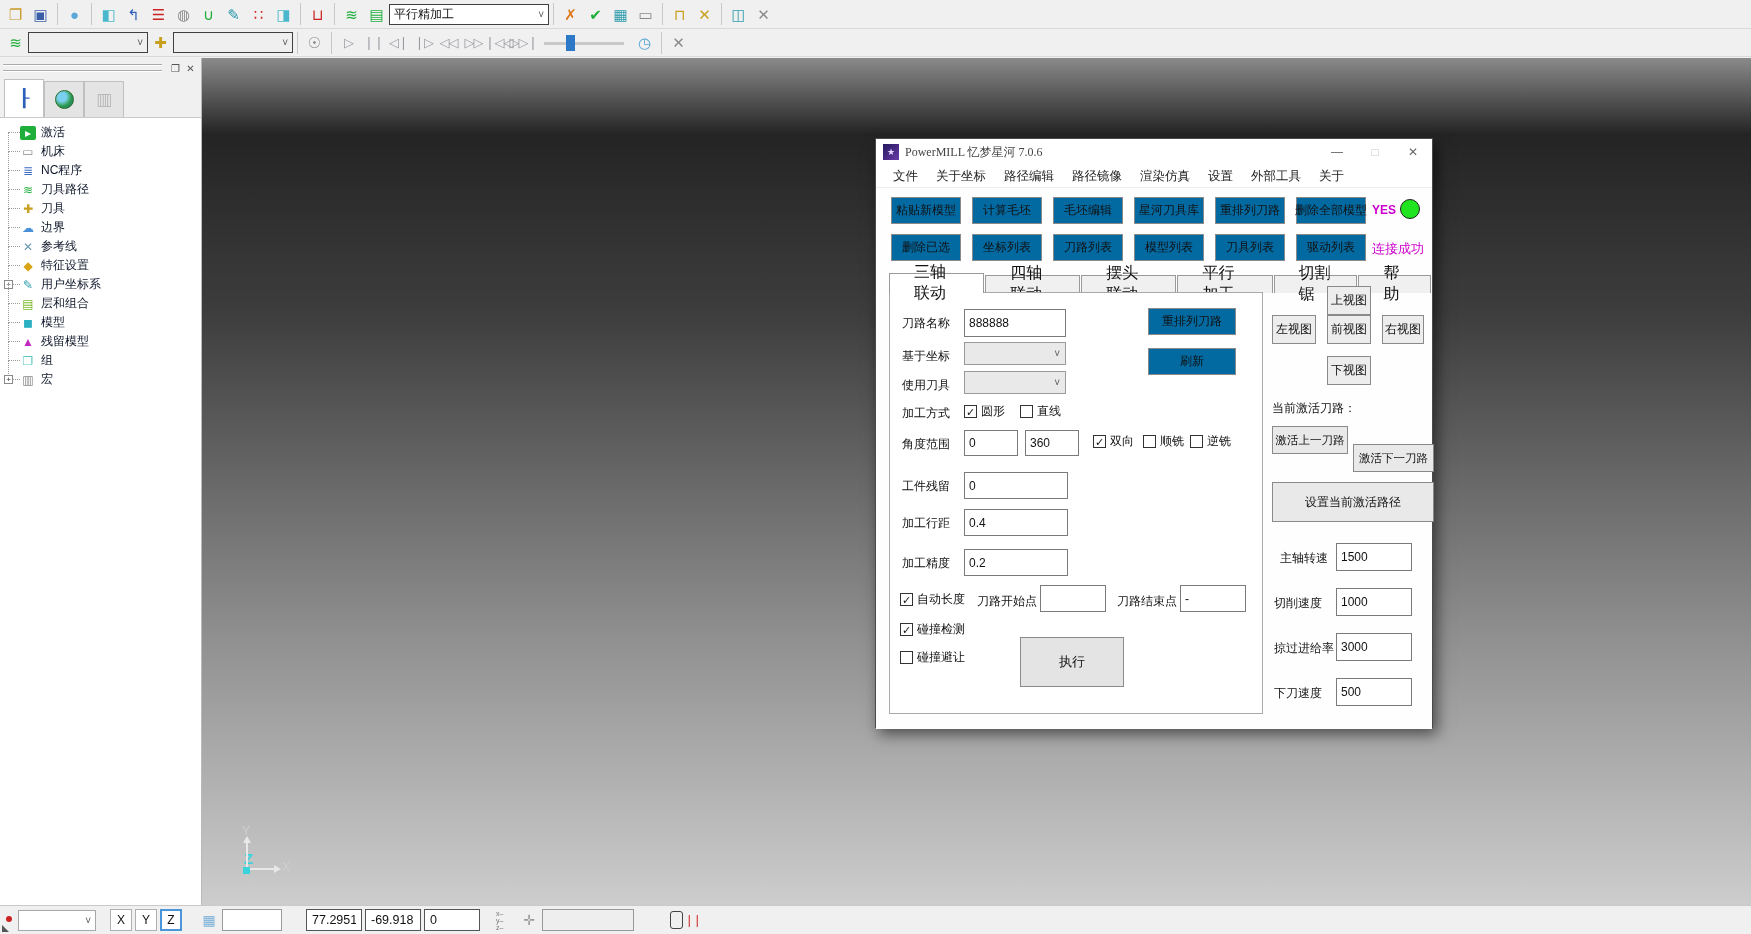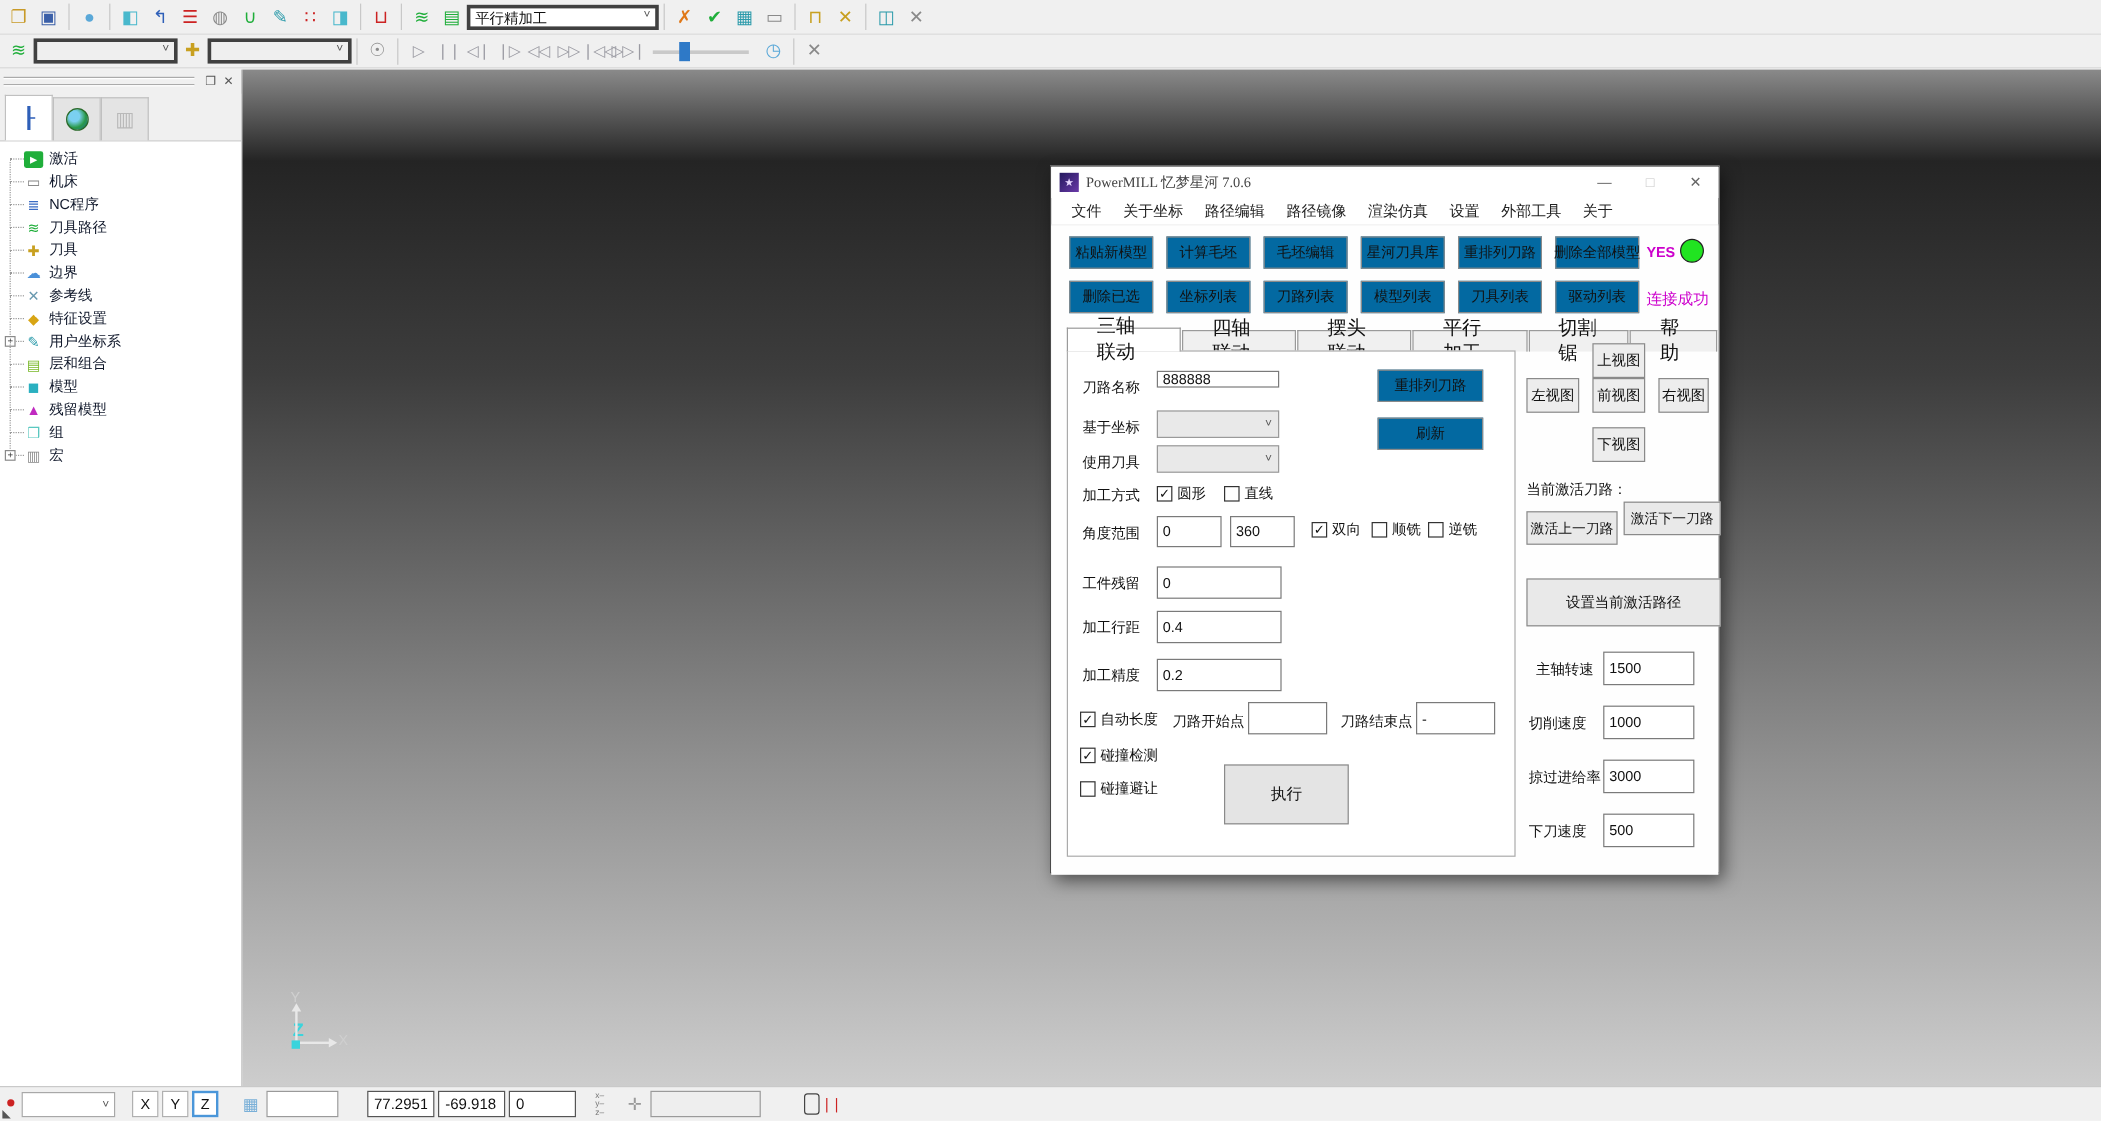--- a/index.html
+++ b/index.html
@@ -7,21 +7,21 @@
   body { font-family:"Liberation Sans","DejaVu Sans",sans-serif; font-size:12px; color:#111; }
   .screen { position:relative; width:1751px; height:934px; background:#f0f0f0; }
 
   
   .tb { display:flex; align-items:center; background:#f0f0f0; border-bottom:1px solid #d9d9d9; }
   .tb1 { height:29px; padding-left:3px; }
   .tb2 { height:28px; padding-left:3px; }
   .tbi { width:25px; height:24px; display:flex; align-items:center; justify-content:center;
          font-size:15px; line-height:1; cursor:default; border-radius:2px; }
   .sep { width:1px; height:22px; background:#c8c8c8; margin:0 4px; }
-  .combo { height:21px; background:#fff; border:3px solid #404040; display:flex; align-items:flex-start;
+  .combo { height:21px; background:#fff; border:1px solid #404040; display:flex; align-items:center;
            padding:0 4px; position:relative; }
   .combo .caret { margin-left:auto; color:#555; font-size:10px; }
   .combo-lg { width:160px; }
   .combo-sm { width:120px; background:#efefef; }
   .slider { width:80px; height:18px; position:relative; margin:0 8px; }
   .slider .track { position:absolute; left:0; right:0; top:8px; height:3px; background:#c9c9c9; }
   .slider .thumb { position:absolute; left:22px; top:1px; width:9px; height:16px; background:#2e79c7; }
   .play { color:#9a9aa2; font-size:13px; letter-spacing:-1px; }
 
   
@@ -372,21 +372,21 @@
         <div class="tab active">三轴联动</div>
         <div class="tab">四轴联动</div>
         <div class="tab">摆头联动</div>
         <div class="tab">平行加工</div>
         <div class="tab">切割锯</div>
         <div class="tab">帮助</div>
       </div>
 
       <div class="groupbox">
         <span class="flabel" style="left:12px;top:22px">刀路名称</span>
-        <input class="tinput" style="left: 74px; top: 16px; width: 102px; height: 14px;" value="888888">
+        <input class="tinput" style="left: 74px; top: 16px; width: 102px; height: 28px;" value="888888">
         <button class="btn" style="position:absolute;left:258px;top:15px;width:88px;height:27px">重排列刀路</button>
 
         <span class="flabel" style="left:12px;top:55px">基于坐标</span>
         <div class="fcombo" style="left:74px;top:49px;width:102px;height:23px">
           <span></span>
           <span class="caret">˅</span>
         </div>
         <button class="btn" style="position:absolute;left:258px;top:55px;width:88px;height:27px">刷新</button>
 
         <span class="flabel" style="left:12px;top:84px">使用刀具</span>
@@ -452,21 +452,21 @@
       </div>
 
       <button class="btn view-btn" style="left:451px;top:98px">上视图</button>
       <button class="btn view-btn" style="left:396px;top:127px">左视图</button>
       <button class="btn view-btn" style="left:451px;top:127px">前视图</button>
       <button class="btn view-btn" style="left:506px;top:127px;width:42px">右视图</button>
       <button class="btn view-btn" style="left:451px;top:168px">下视图</button>
 
       <span class="flabel" style="left:396px;top:212px">当前激活刀路：</span>
       <button class="btn big-btn" style="left:396px;top:238px;width:76px;height:28px;font-size:11.5px">激活上一刀路</button>
-      <button class="btn big-btn" style="left:477px;top:230px;width:81px;height:28px;font-size:11.5px">激活下一刀路</button>
+      <button class="btn big-btn" style="left:477px;top:256px;width:81px;height:28px;font-size:11.5px">激活下一刀路</button>
       <button class="btn big-btn" style="left:396px;top:294px;width:162px;height:40px">设置当前激活路径</button>
 
       <span class="flabel" style="left:404px;top:362px">主轴转速</span>
       <input class="tinput" style="left: 460px; top: 355px; width: 76px; height: 28px;" value="1500">
       <span class="flabel" style="left:398px;top:407px">切削速度</span>
       <input class="tinput" style="left: 460px; top: 400px; width: 76px; height: 28px;" value="1000">
       <span class="flabel" style="left:398px;top:452px">掠过进给率</span>
       <input class="tinput" style="left: 460px; top: 445px; width: 76px; height: 28px;" value="3000">
       <span class="flabel" style="left:398px;top:497px">下刀速度</span>
       <input class="tinput" style="left: 460px; top: 490px; width: 76px; height: 28px;" value="500">

